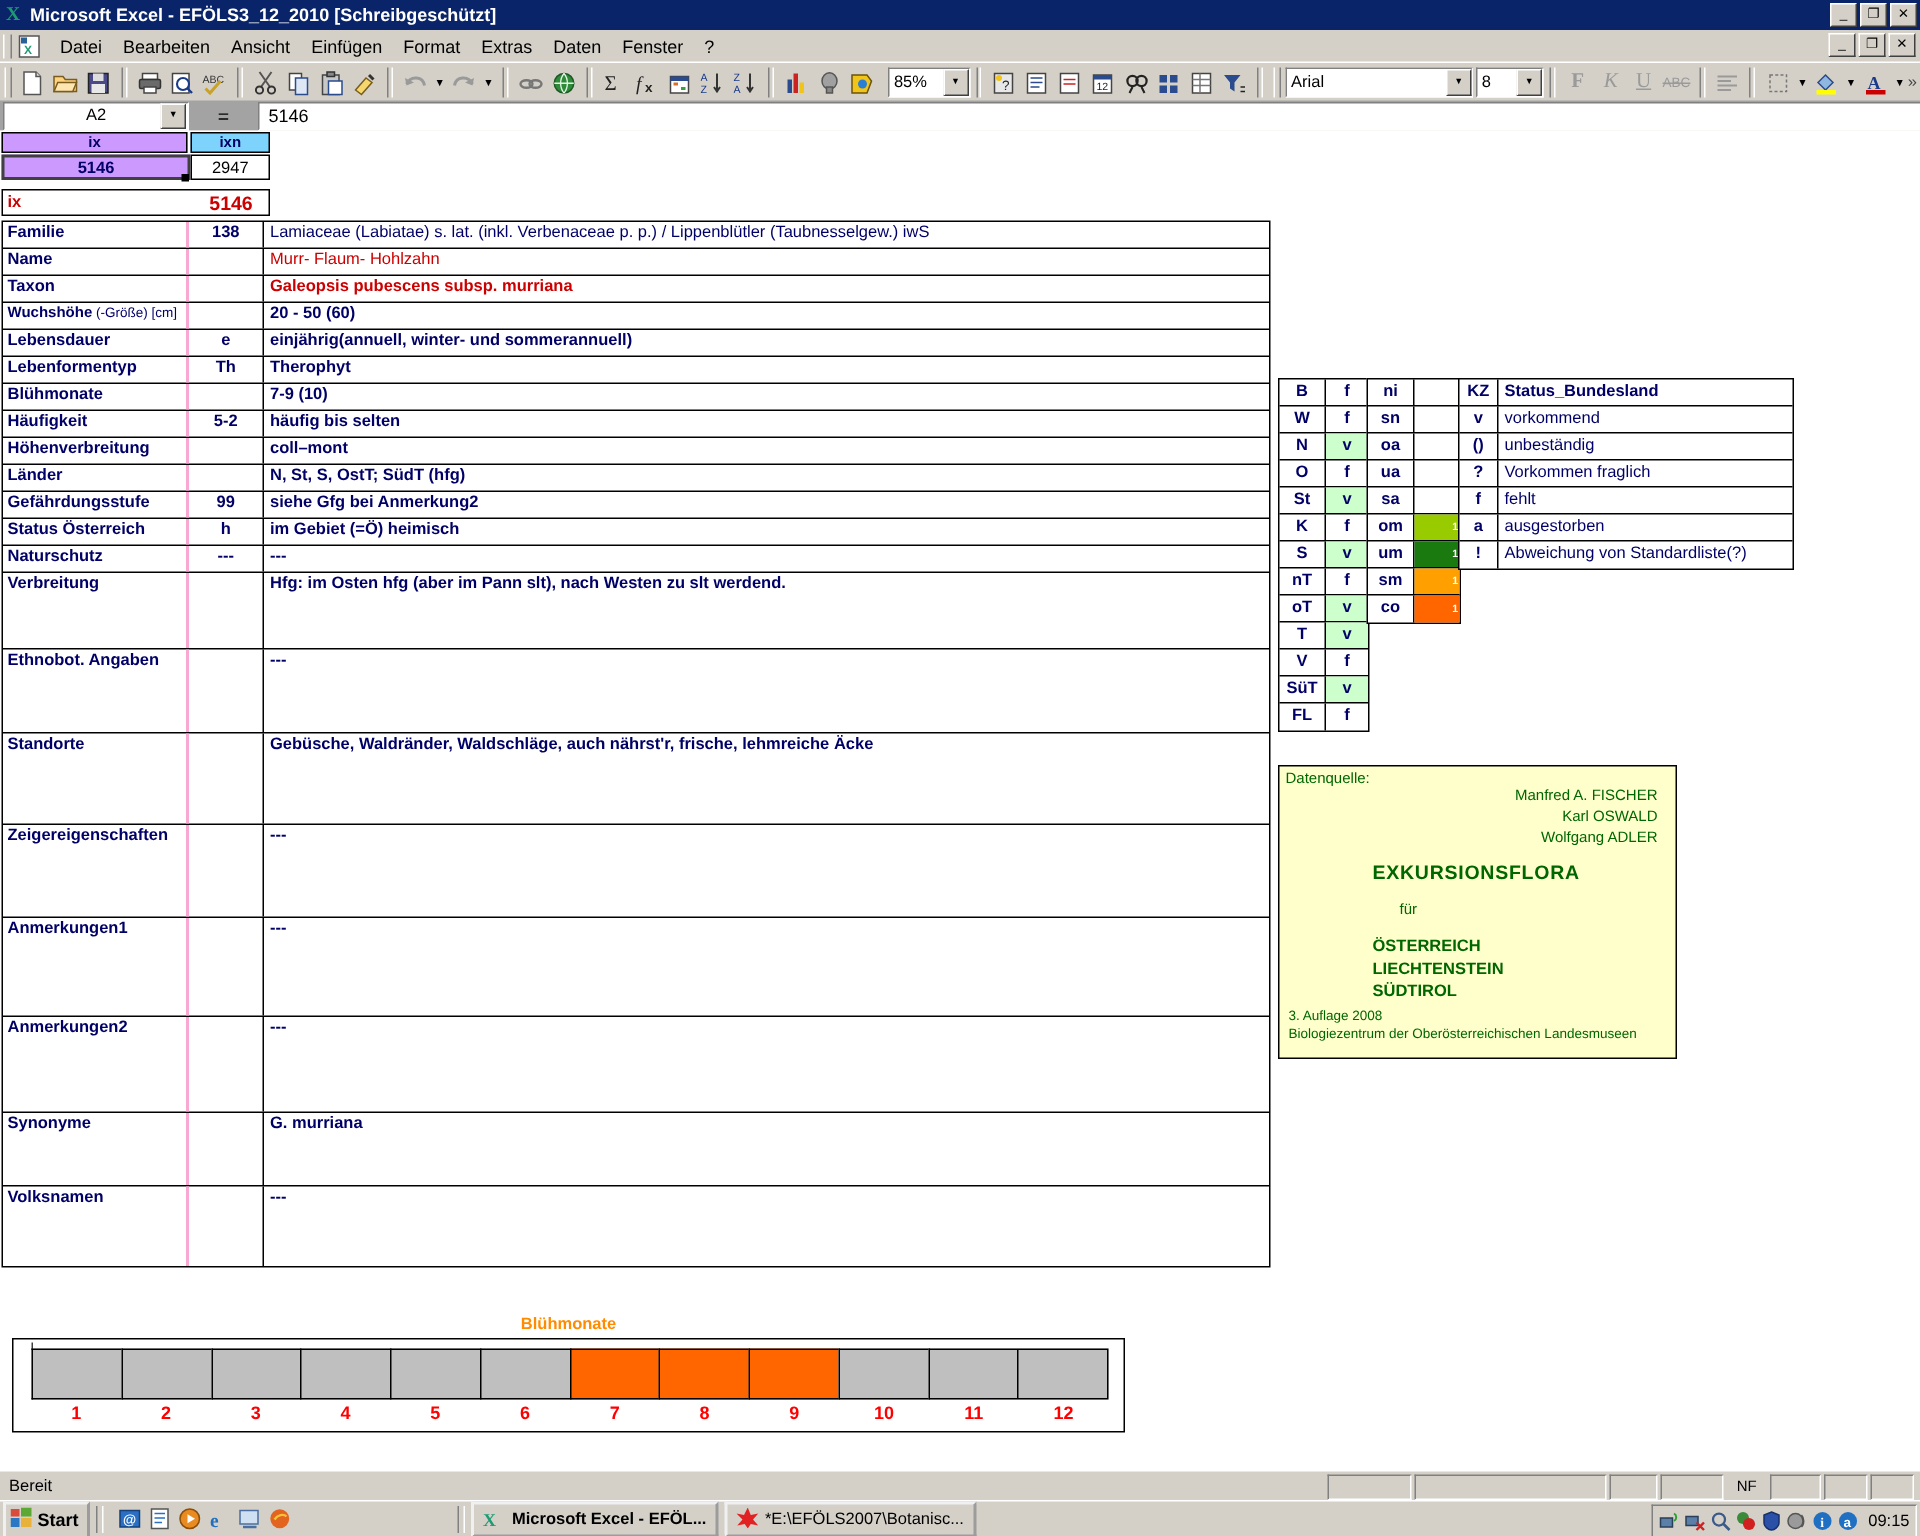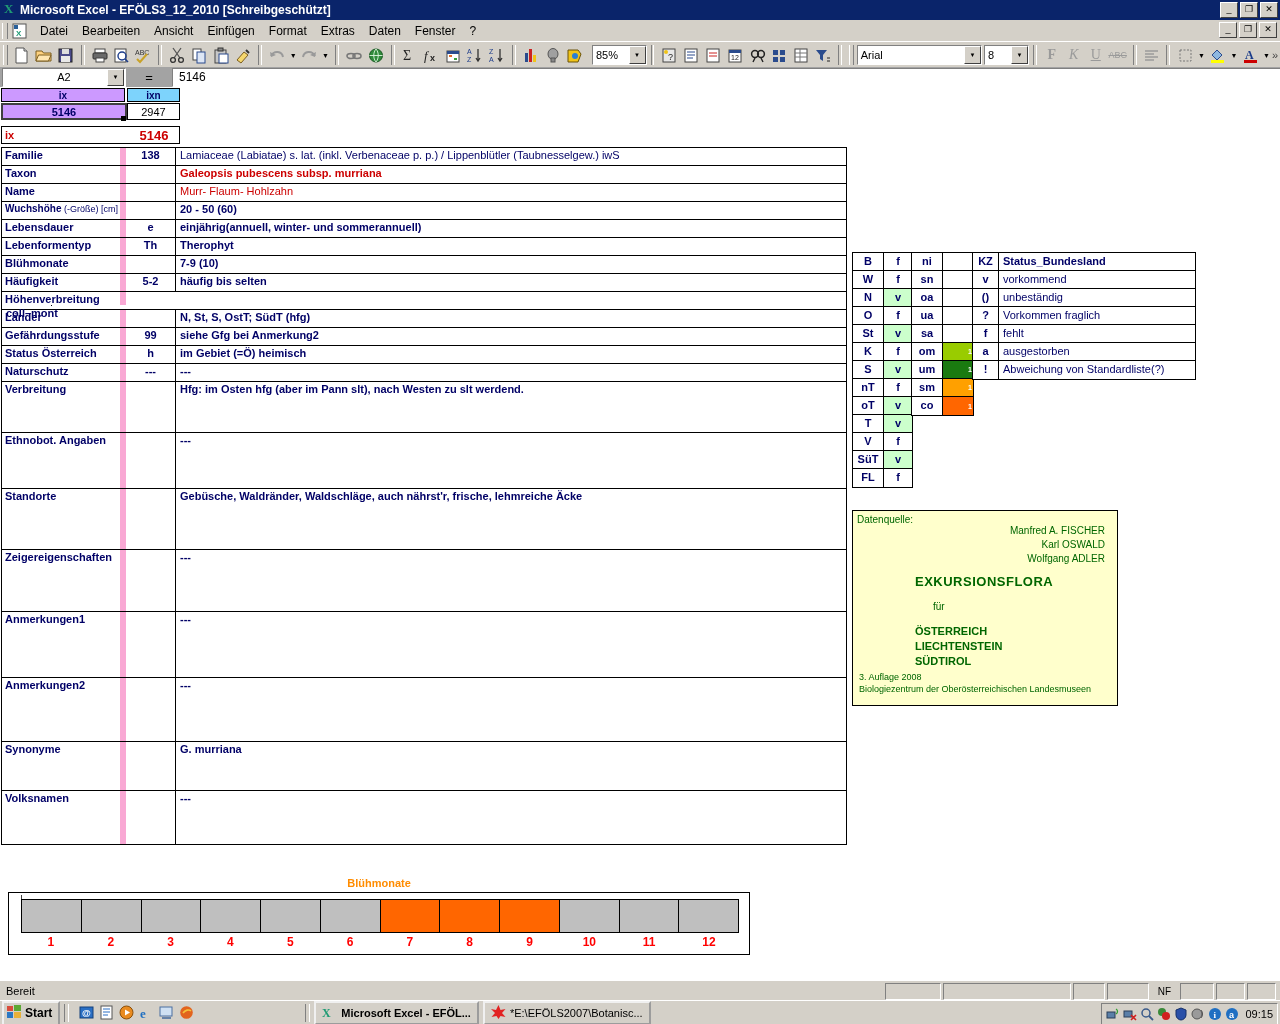--- a/index.html
+++ b/index.html
@@ -100,21 +100,21 @@
 
   
   .ixrow{position:absolute;left:1px;top:39px;width:179px;height:18px;border:1px solid #000;box-sizing:border-box;background:#fff;}
   .ixrow .lbl{position:absolute;left:3px;top:2px;font-size:11px;font-weight:bold;color:#cc0000;}
   .ixrow .val{position:absolute;left:126px;width:52px;text-align:center;top:1px;font-size:13px;font-weight:bold;color:#cc0000;}
 
   
   .maintable{position:absolute;left:1px;top:60px;width:846px;border:1px solid #000;box-sizing:border-box;background:#fff;}
   .mrow{display:flex;border-bottom:1px solid #000;box-sizing:border-box;}
   .mrow:last-child{border-bottom:none;}
-  .c-label{width:124px;box-sizing:border-box;border-right:6px solid #f9a8d4;
+  .c-label{width:124px;box-sizing:border-box;border-right:2px solid #f9a8d4;
     padding:1px 0 0 3px;font-size:11px;font-weight:bold;color:#000066;}
   .c-code{width:50px;box-sizing:border-box;border-right:1px solid #000;
     text-align:center;font-size:11px;font-weight:bold;color:#000066;padding-top:1px;}
   .c-text{flex:1;box-sizing:border-box;padding:1px 0 0 4px;font-size:11px;font-weight:bold;color:#000066;}
   .c-text.plain{font-weight:normal;color:#000066;}
   .c-text.red-b{color:#cc0000;font-weight:bold;}
   .c-text.red-n{color:#cc0000;font-weight:normal;}
   .c-label.small{font-size:10px;}
   .c-label.small .sub{font-weight:normal;font-size:9px;}
 
@@ -538,28 +538,28 @@
       <span class="val">5146</span>
     </div>
 
     <div class="maintable" id="maintable">
         <div class="mrow" style="height: 18px;">
           <div class="c-label">Familie</div>
           <div class="c-code">138</div>
           <div class="c-text plain">Lamiaceae (Labiatae) s. lat. (inkl. Verbenaceae p. p.)  /  Lippenblütler (Taubnesselgew.) iwS</div>
         </div>
         <div class="mrow" style="height: 18px;">
+          <div class="c-label">Name</div>
+          <div class="c-code"></div>
+          <div class="c-text red-n">Murr- Flaum- Hohlzahn</div>
+        </div>
+        <div class="mrow" style="height: 18px;">
           <div class="c-label">Taxon</div>
           <div class="c-code"></div>
           <div class="c-text red-b">Galeopsis pubescens subsp. murriana</div>
-        </div>
-        <div class="mrow" style="height: 18px;">
-          <div class="c-label">Name</div>
-          <div class="c-code"></div>
-          <div class="c-text red-n">Murr- Flaum- Hohlzahn</div>
         </div>
         <div class="mrow" style="height: 18px;">
           <div class="c-label small">Wuchshöhe<span class="sub"> (-Größe) [cm]</span></div>
           <div class="c-code"></div>
           <div class="c-text "> 20 - 50 (60)</div>
         </div>
         <div class="mrow" style="height: 18px;">
           <div class="c-label">Lebensdauer</div>
           <div class="c-code">e</div>
           <div class="c-text ">einjährig(annuell, winter- und sommerannuell)</div>
@@ -572,21 +572,21 @@
         <div class="mrow" style="height: 18px;">
           <div class="c-label">Blühmonate</div>
           <div class="c-code"></div>
           <div class="c-text "> 7-9 (10)</div>
         </div>
         <div class="mrow" style="height: 18px;">
           <div class="c-label">Häufigkeit</div>
           <div class="c-code">5-2</div>
           <div class="c-text ">häufig bis selten</div>
         </div>
-        <div class="mrow" style="height: 18px; flex-direction: column;">
+        <div class="mrow" style="height: 18px;">
           <div class="c-label">Höhenverbreitung</div>
           <div class="c-code"></div>
           <div class="c-text ">coll–mont</div>
         </div>
         <div class="mrow" style="height: 18px;">
           <div class="c-label">Länder</div>
           <div class="c-code"></div>
           <div class="c-text ">N, St, S, OstT; SüdT (hfg)</div>
         </div>
         <div class="mrow" style="height: 18px;">

